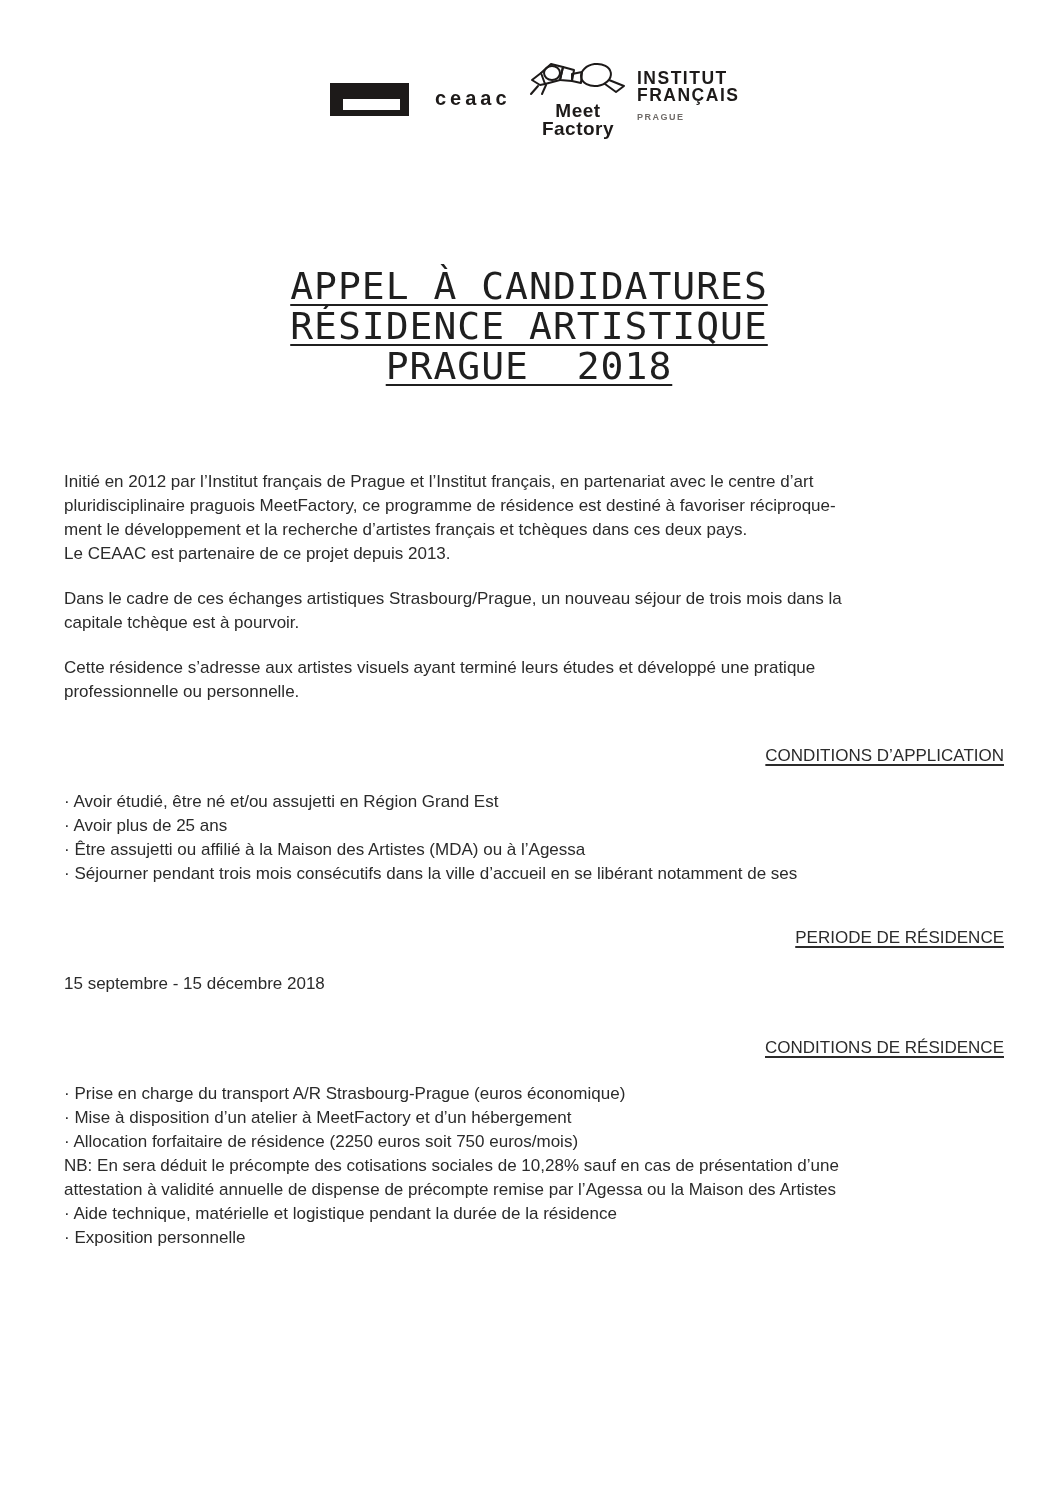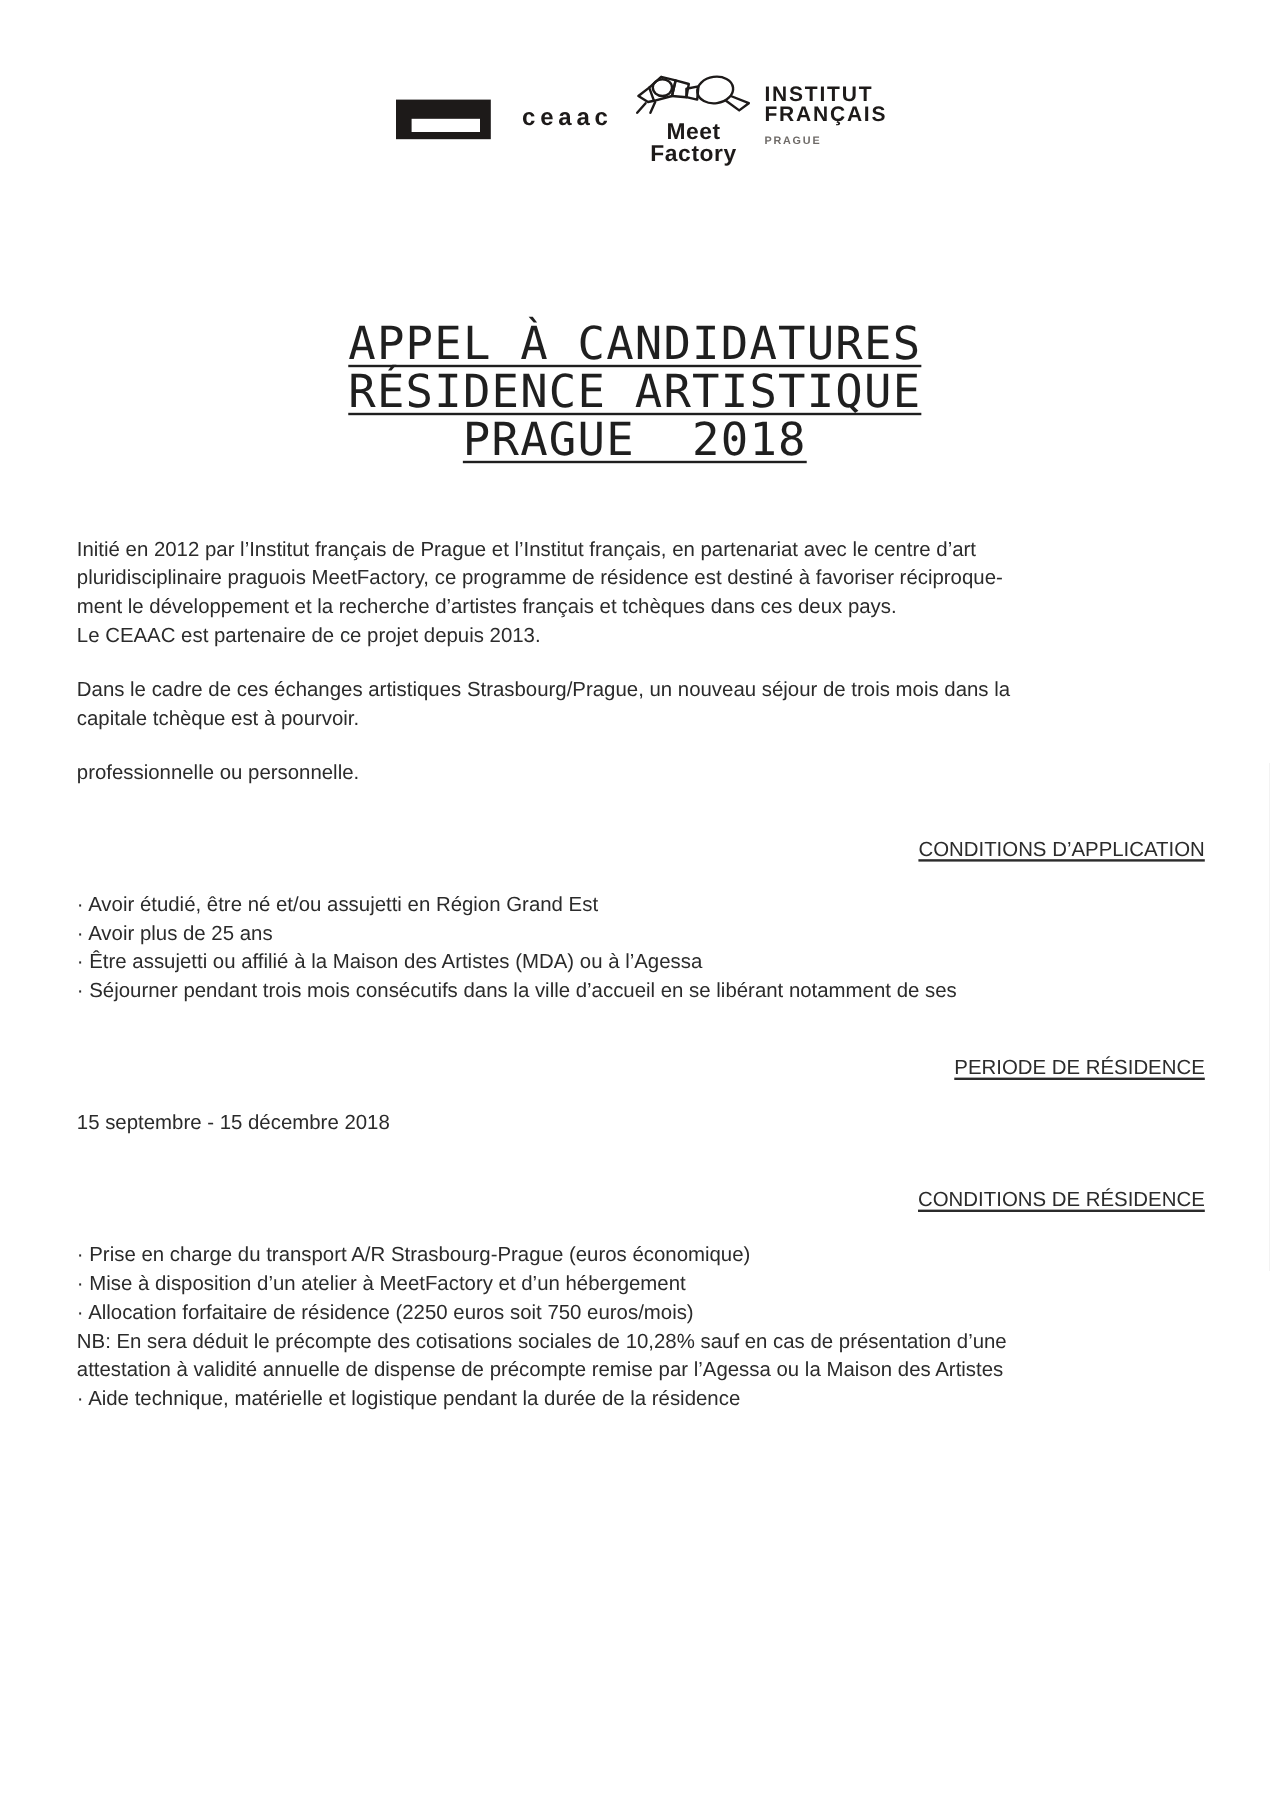--- a/index.html
+++ b/index.html
@@ -42,21 +42,21 @@
   .title-line {
     font-family: "DejaVu Sans Mono", monospace;
     font-size: 38px; line-height: 40px; letter-spacing: 1px;
     color: #1f1f1f; white-space: pre;
     text-decoration: underline;
     text-decoration-thickness: 2px;
     text-underline-offset: 5px;
   }
 
   
-  .content { position: absolute; left: 64px; top: 446px; width: 940px; }
+  .content { position: absolute; left: 64px; top: 470px; width: 940px; }
   .para { margin: 0 0 21px 0; }
   .line { font-size: 17px; line-height: 24px; white-space: nowrap; }
   .heading {
     margin: 40px 0 22px 0;
     font-size: 17px; line-height: 24px; font-weight: normal;
     text-decoration: underline;
     text-decoration-thickness: 1.5px;
     text-underline-offset: 3px;
     white-space: nowrap;
     text-align: right;
@@ -111,20 +111,21 @@
       <div class="line">ment le développement et la recherche d’artistes français et tchèques dans ces deux pays.</div>
       <div class="line">Le CEAAC est partenaire de ce projet depuis 2013.</div>
     </div>
 
     <div class="para">
       <div class="line">Dans le cadre de ces échanges artistiques Strasbourg/Prague, un nouveau séjour de trois mois dans la</div>
       <div class="line">capitale tchèque est à pourvoir.</div>
     </div>
 
     <div class="para">
+      <div class="line">Cette résidence s’adresse aux artistes visuels ayant terminé leurs études et développé une pratique</div>
       <div class="line">professionnelle ou personnelle.</div>
     </div>
 
     <div class="heading">CONDITIONS D’APPLICATION</div>
     <div class="group">
       <div class="line">· Avoir étudié, être né et/ou assujetti en Région Grand Est</div>
       <div class="line">· Avoir plus de 25 ans</div>
       <div class="line">· Être assujetti ou affilié à la Maison des Artistes (MDA) ou à l’Agessa</div>
       <div class="line">· Séjourner pendant trois mois consécutifs dans la ville d’accueil en se libérant notamment de ses</div>
     </div>
@@ -135,16 +136,17 @@
     </div>
 
     <div class="heading">CONDITIONS DE RÉSIDENCE</div>
     <div class="group">
       <div class="line">· Prise en charge du transport A/R Strasbourg-Prague (euros économique)</div>
       <div class="line">· Mise à disposition d’un atelier à MeetFactory et d’un hébergement</div>
       <div class="line">· Allocation forfaitaire de résidence (2250 euros soit 750 euros/mois)</div>
       <div class="line">NB: En sera déduit le précompte des cotisations sociales de 10,28% sauf en cas de présentation d’une</div>
       <div class="line">attestation à validité annuelle de dispense de précompte remise par l’Agessa ou la Maison des Artistes</div>
       <div class="line">· Aide technique, matérielle et logistique pendant la durée de la résidence</div>
+      <div class="line">· Exposition personnelle</div>
     </div>
 
   </div>
 </div>
 
 </body></html>

